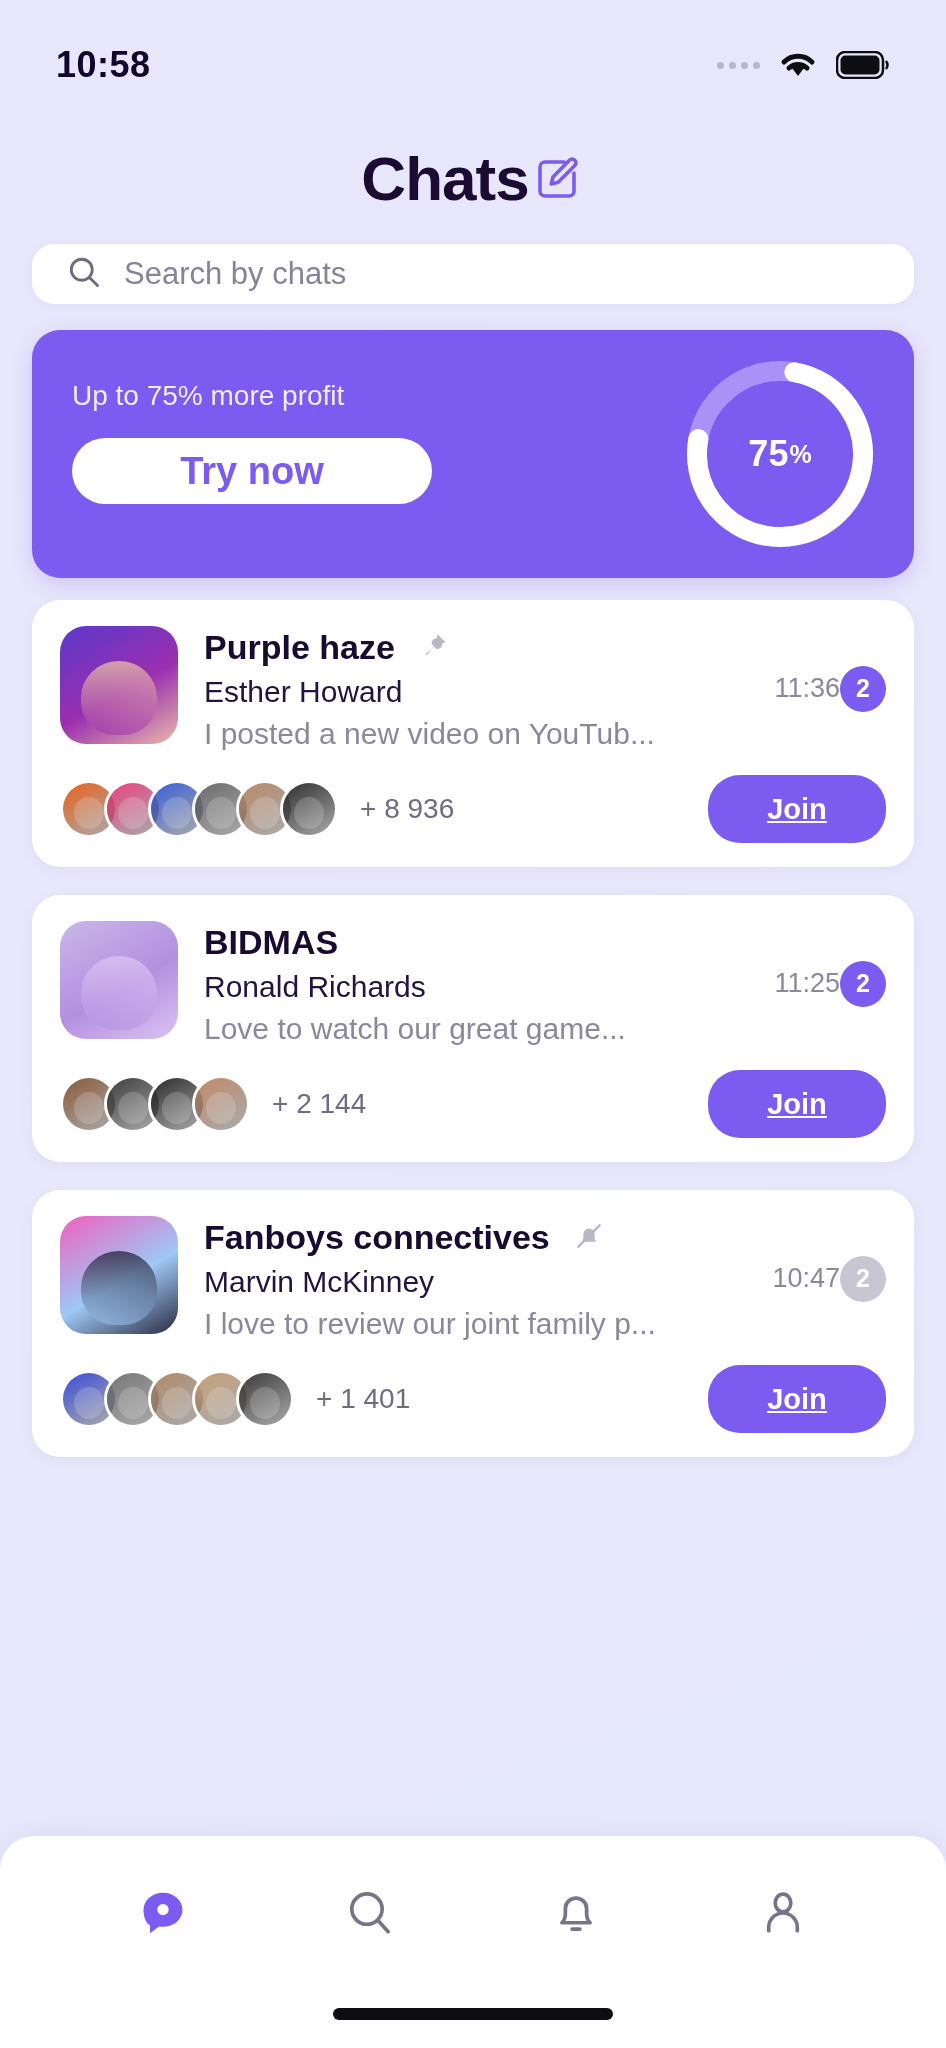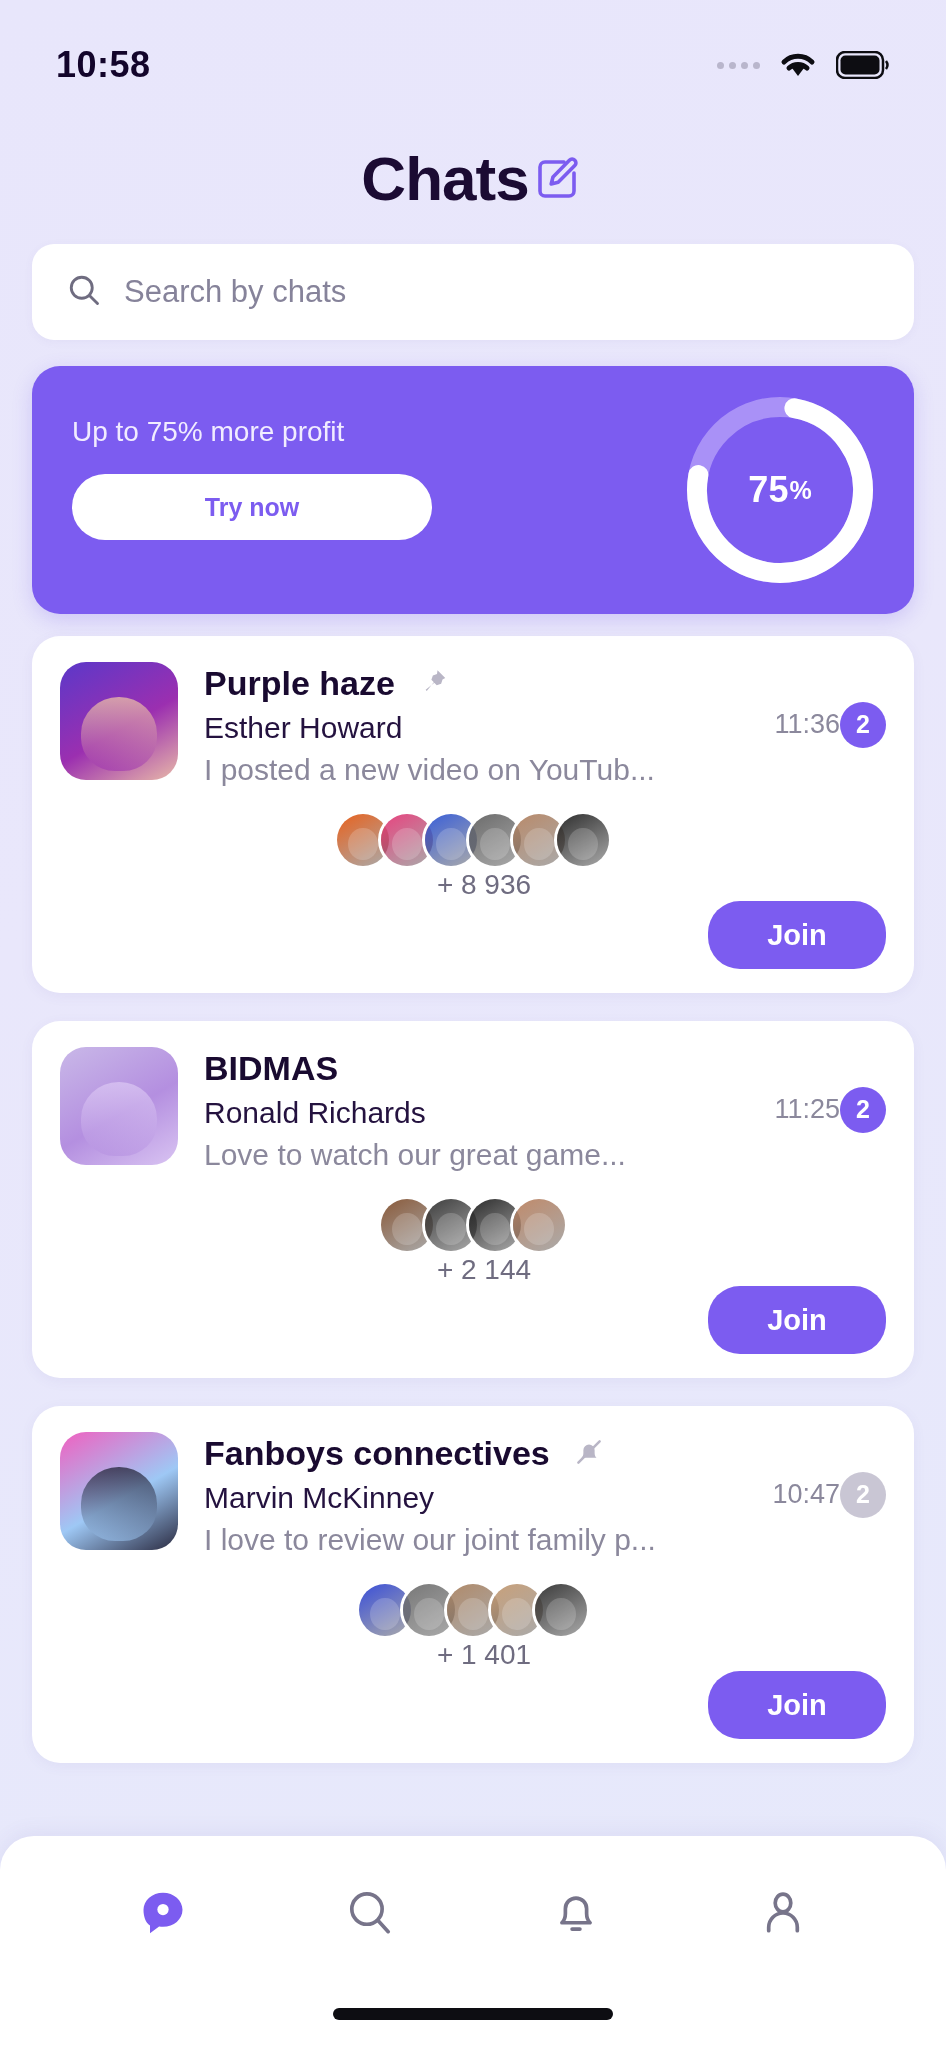--- a/index.html
+++ b/index.html
@@ -36,42 +36,42 @@
   }
   .page-title {
     font-size: 62px; font-weight: bold; color: #1b0b33;
     letter-spacing: -1px; line-height: 1;
   }
   .compose-btn { width: 56px; height: 56px; display:flex; align-items:center; justify-content:center; cursor: pointer; }
 
   
   .search-wrap { padding: 10px 32px 0 32px; }
   .search-box {
-    background: #ffffff; border-radius: 22px; height: 96px;
+    background: #ffffff; border-radius: 22px; height: 60px;
     display: flex; align-items: center; gap: 22px; padding: 0 34px;
     box-shadow: 0 2px 10px rgba(90,70,160,0.05);
   }
   .search-placeholder { font-size: 31px; color: #86839a; }
 
   
   .banner-wrap { padding: 26px 32px 0 32px; }
   .banner {
     position: relative; overflow: hidden;
     background: #7c5cf0; border-radius: 28px;
     height: 248px; padding: 38px 40px 0 40px;
     box-shadow: 0 6px 20px rgba(110,80,230,0.22);
   }
   .banner-title { color: #fff; font-size: 42px; font-weight: bold; letter-spacing: -0.5px; }
   .banner-sub { color: #f1ecff; font-size: 28px; margin-top: 12px; font-weight: 400; }
   .banner-btn {
     margin-top: 26px;
     width: 360px; height: 66px; background: #fff; border-radius: 34px;
     display: flex; align-items: center; justify-content: center; cursor: pointer;
   }
-  .banner-btn span { color: #7c5cf0; font-size: 25px; font-weight: bold; }
+  .banner-btn span { color: #7c5cf0; font-size: 38px; font-weight: bold; }
   .ring-wrap {
     position: absolute; right: 34px; top: 24px;
     width: 200px; height: 200px;
   }
   .ring-label {
     position: absolute; inset: 0; display:flex; align-items:center; justify-content:center;
     color: #fff; font-size: 36px; font-weight: bold;
   }
   .ring-label .pct { font-size: 25px; margin-left: 1px; }
 
@@ -101,34 +101,34 @@
     flex: 0 0 96px; display: flex; flex-direction: row;
     align-items: center; justify-content: space-between; padding-top: 6px; padding-bottom: 6px;
   }
   .chat-time { font-size: 27px; color: #8b889c; white-space: nowrap; }
   .badge {
     width: 46px; height: 46px; border-radius: 50%;
     display: flex; align-items: center; justify-content: center;
     color: #fff; font-size: 25px; font-weight: 600;
   }
   .card-bottom {
-    display: flex; align-items: center; margin-top: 24px; gap: 0; flex-direction: column;
+    display: flex; align-items: center; margin-top: 24px; gap: 0;
   }
   .stack { display: flex; align-items: center; }
   .stack .face {
     width: 58px; height: 58px; border-radius: 50%;
     border: 3px solid #fff; margin-left: -14px; overflow: hidden; position: relative;
   }
   .stack .face:first-child { margin-left: 0; }
   .more-count { font-size: 28px; color: #6f6c80; margin-left: 22px; white-space: nowrap; }
   .join-btn {
     margin-left: auto; background: #7c5cf0; color: #fff;
     border-radius: 32px; height: 68px; width: 178px;
     display: flex; align-items: center; justify-content: center;
-    font-size: 29px; font-weight: bold; cursor: pointer;
+    font-size: 29px; font-weight: bold; cursor: pointer; text-decoration: underline;
   }
 
   
   .tabbar {
     position: absolute; left: 0; right: 0; bottom: 0;
     height: 212px; background: #fff;
     border-top-left-radius: 34px; border-top-right-radius: 34px;
     box-shadow: 0 -4px 20px rgba(90,70,160,0.07);
   }
   .tabs {

